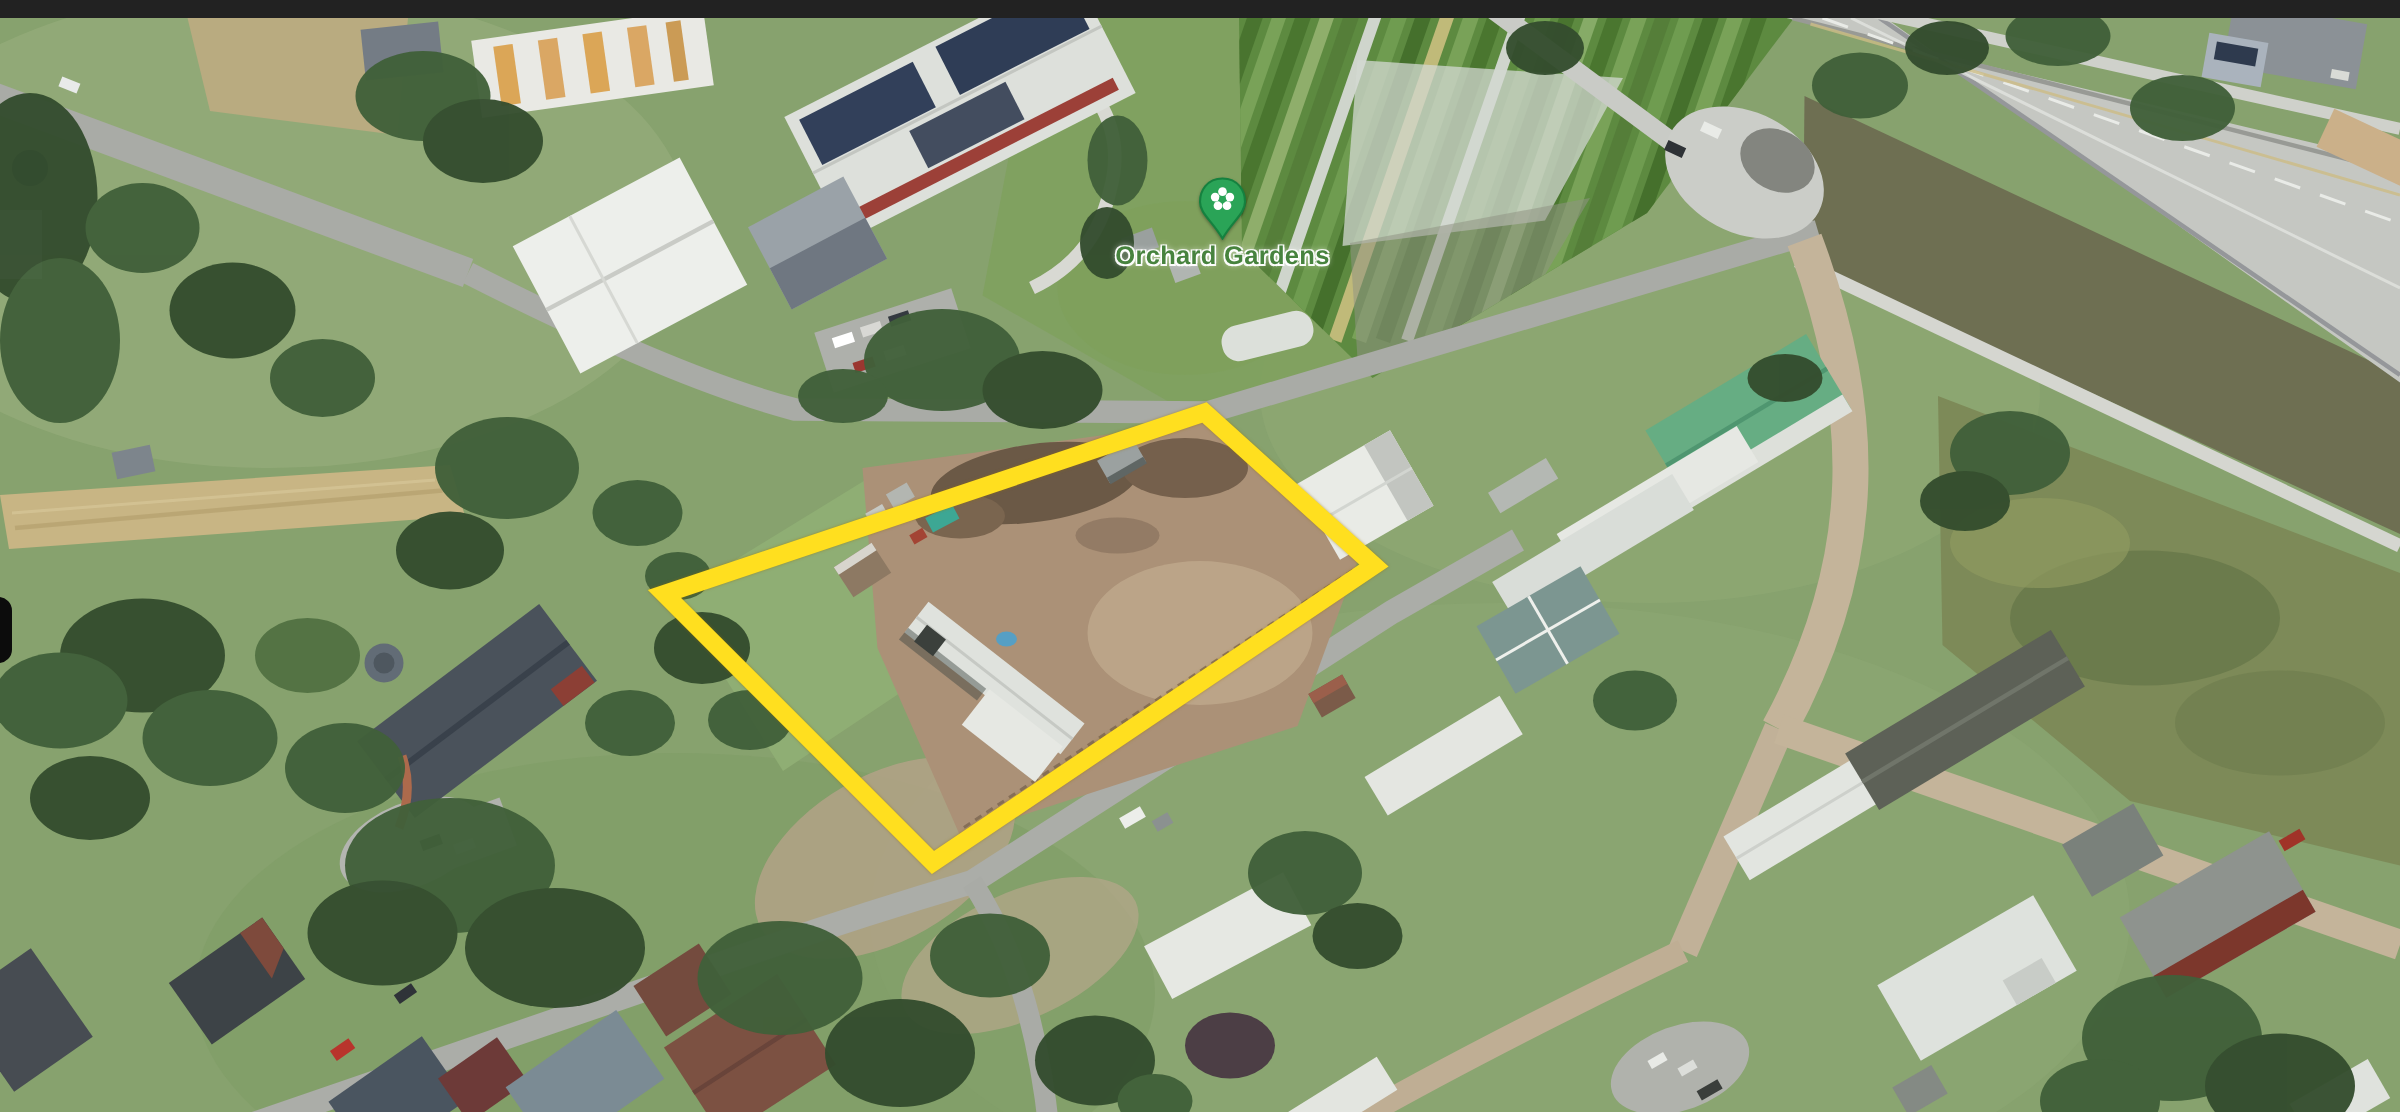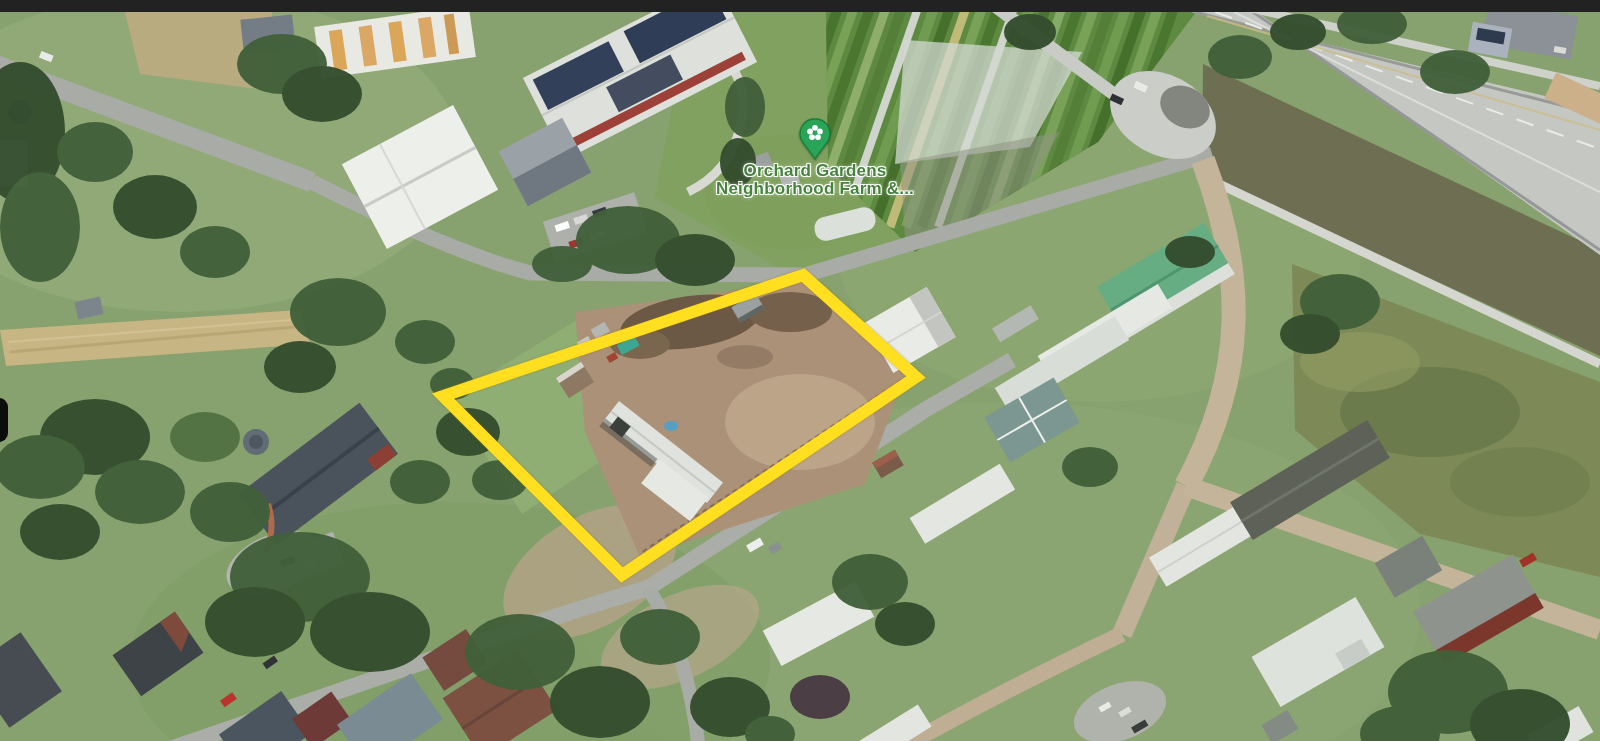--- a/index.html
+++ b/index.html
@@ -393,17 +393,16 @@
       <circle cx="0" cy="-10.2" r="2.9" fill="#ffffff"></circle>
       <circle cx="4.9" cy="-6.6" r="2.9" fill="#ffffff"></circle>
       <circle cx="3" cy="-0.9" r="2.9" fill="#ffffff"></circle>
       <circle cx="-3" cy="-0.9" r="2.9" fill="#ffffff"></circle>
       <circle cx="-4.9" cy="-6.6" r="2.9" fill="#ffffff"></circle>
       <circle cx="0" cy="-5" r="2.3" fill="#2aa457"></circle>
     </g>
   </svg>
   <div class="poi-label">
     <div>Orchard Gardens</div>
-    <div>Neighborhood Farm &amp;...</div>
   </div>
 </div>
 
 </div>
 
 </body></html>

